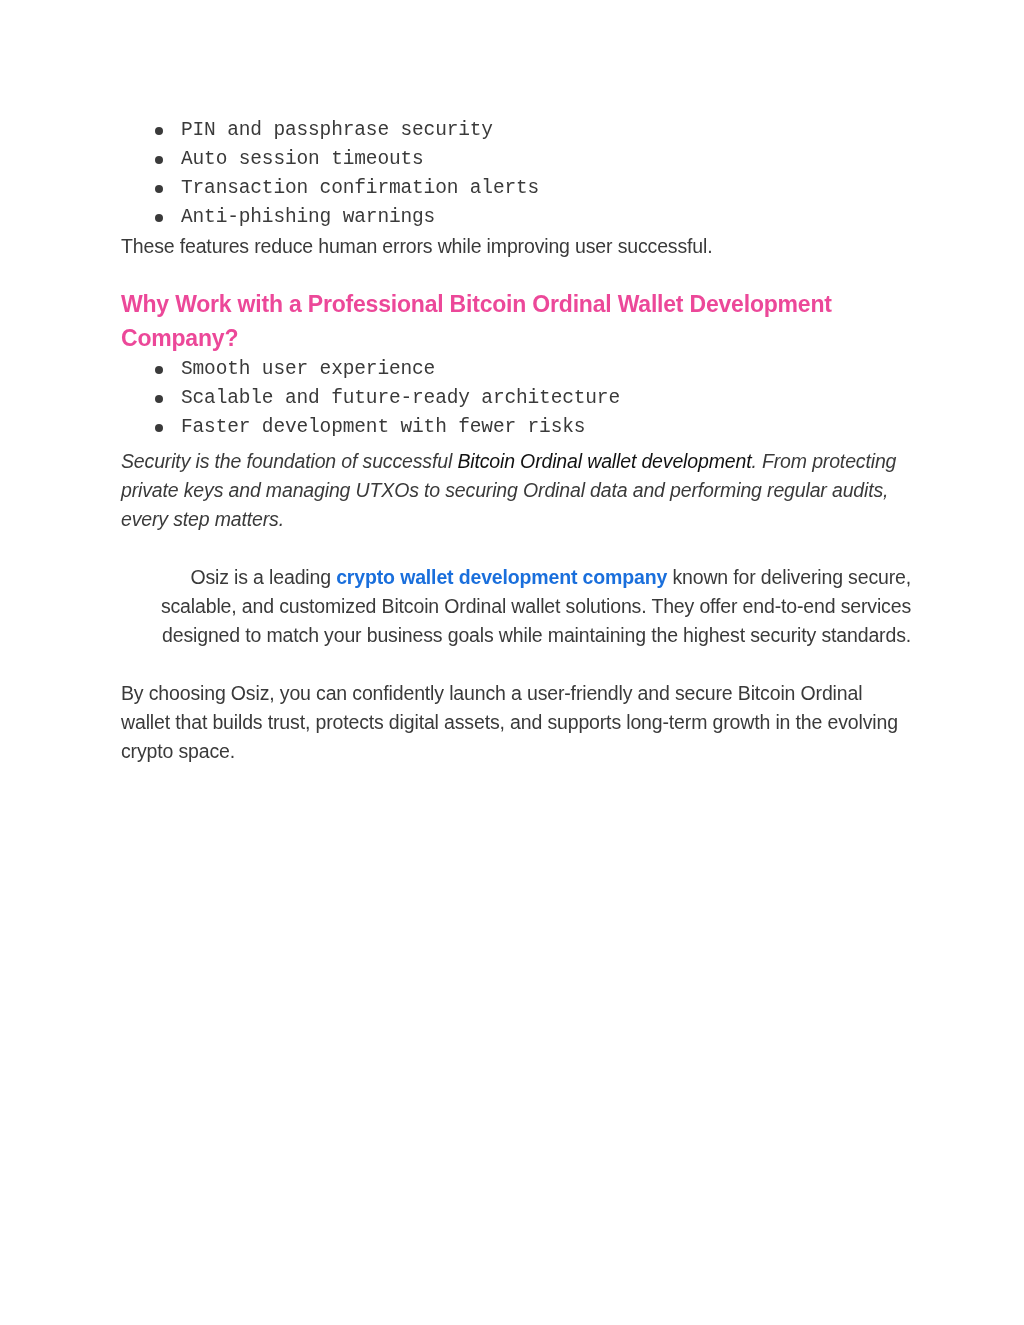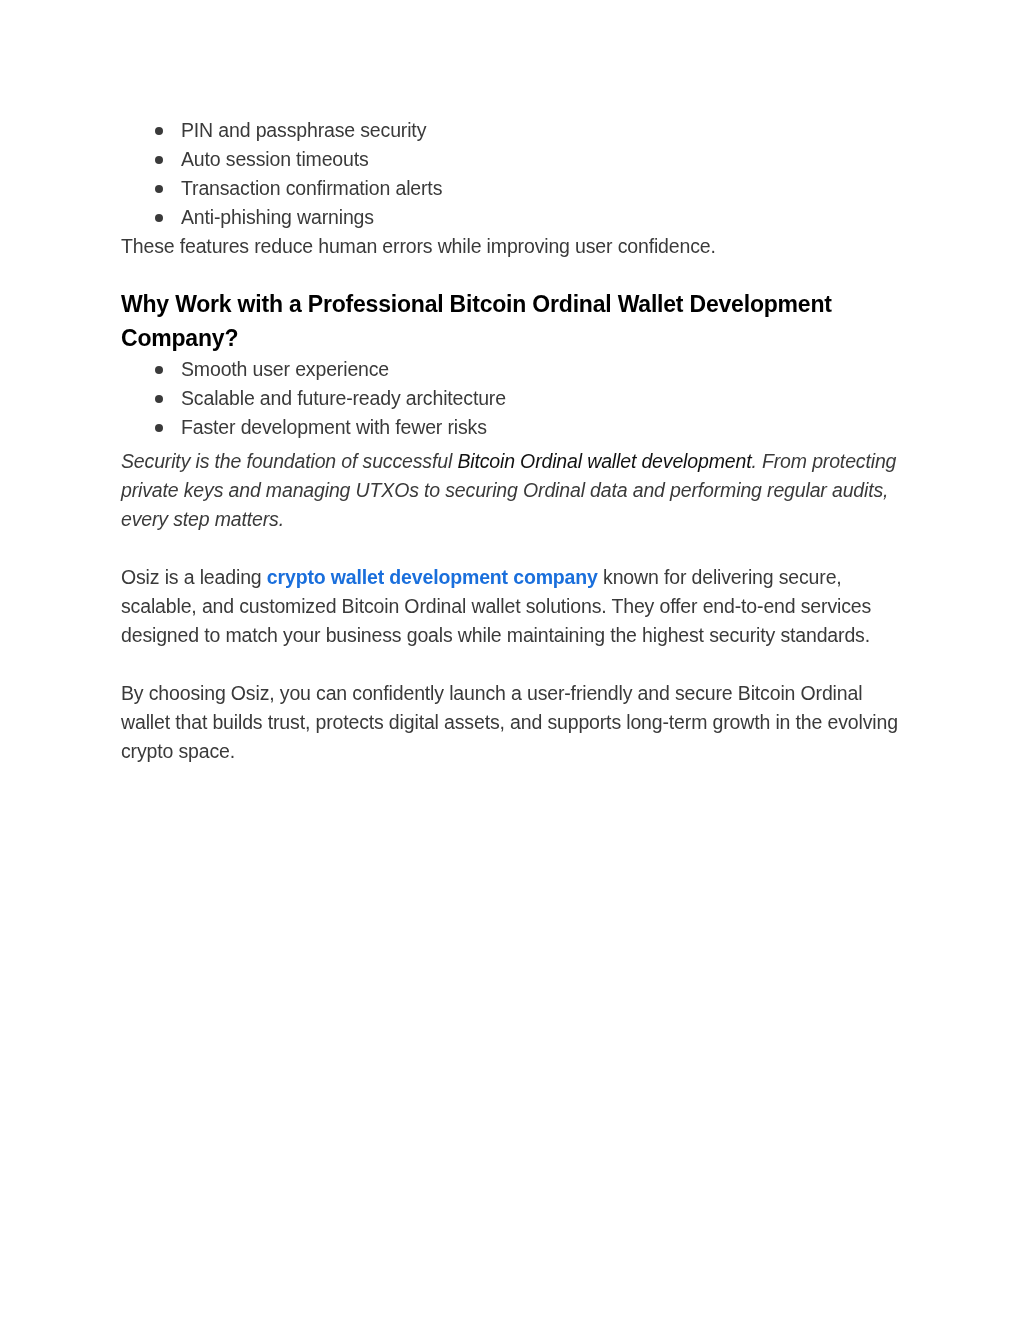--- a/index.html
+++ b/index.html
@@ -1,46 +1,46 @@
 <!DOCTYPE html>
 <html><head>
   <meta charset="utf-8">
   <style>
     html, body { margin: 0; padding: 0; background: #ffffff; }
     body { width: 1024px; height: 1325px; position: relative; overflow: hidden;
       font-family: "Liberation Sans", "DejaVu Sans", sans-serif; color: #3a3a3a; }
     .page { position: absolute; left: 121px; top: 116px; width: 790px; }
     .p { font-size: 19.5px; line-height: 29px; margin: 0; letter-spacing: -0.15px; }
     ul.bullets { list-style: none; margin: 0; padding: 0; }
-    ul.bullets li { position: relative; padding-left: 60px; font-size: 19.5px; line-height: 29px; letter-spacing: -0.15px; }
+    ul.bullets li { position: relative; padding-left: 60px; font-size: 19.5px; line-height: 29px; letter-spacing: -0.15px; font-family: Liberation Mono, monospace; }
     ul.bullets li .dot { position: absolute; left: 34px; top: 11px; width: 8px; height: 8px; border-radius: 50%; background: #3a3a3a; }
-    h2 { font-size: 23px; font-weight: bold; color: #000000; margin: 0; line-height: 34px; letter-spacing: -0.2px; }
+    h2 { font-size: 23px; font-weight: bold; color: #ec4899; margin: 0; line-height: 34px; letter-spacing: -0.2px; }
     .inline-dark { color: #111111; }
     .link { color: #1a6fdc; font-weight: bold; text-decoration: none; cursor: pointer; }
   </style>
 </head>
 <body>
 
 <div class="page">
 
   <ul class="bullets">
     <li><span class="dot"></span><span>PIN and passphrase security</span></li>
     <li><span class="dot"></span><span>Auto session timeouts</span></li>
     <li><span class="dot"></span><span>Transaction confirmation alerts</span></li>
     <li><span class="dot"></span><span>Anti-phishing warnings</span></li>
   </ul>
-  <p class="p">These features reduce human errors while improving user confidence.</p>
+  <p class="p">These features reduce human errors while improving user successful.</p>
 
   <h2 style="margin-top:26px; width:720px;">Why Work with a Professional Bitcoin Ordinal Wallet Development Company?</h2>
 
   <ul class="bullets">
     <li><span class="dot"></span><span>Smooth user experience</span></li>
     <li><span class="dot"></span><span>Scalable and future-ready architecture</span></li>
     <li><span class="dot"></span><span>Faster development with fewer risks</span></li>
   </ul>
 
   <p class="p" style="margin-top:5px;font-style:italic;"><span>Security is the foundation of successful </span><span class="inline-dark">Bitcoin Ordinal wallet development</span><span>. From protecting private keys and managing UTXOs to securing Ordinal data and performing regular audits, every step matters.</span></p>
 
-  <p class="p" style="margin-top:29px;"><span>Osiz is a leading </span><a class="link">crypto wallet development company</a><span> known for delivering secure, scalable, and customized Bitcoin Ordinal wallet solutions. They offer end-to-end services designed to match your business goals while maintaining the highest security standards.</span></p>
+  <p class="p" style="margin-top:29px;text-align:right;"><span>Osiz is a leading </span><a class="link">crypto wallet development company</a><span> known for delivering secure, scalable, and customized Bitcoin Ordinal wallet solutions. They offer end-to-end services designed to match your business goals while maintaining the highest security standards.</span></p>
 
   <p class="p" style="margin-top:29px;">By choosing Osiz, you can confidently launch a user-friendly and secure Bitcoin Ordinal wallet that builds trust, protects digital assets, and supports long-term growth in the evolving crypto space.</p>
 
 </div>
 
 </body></html>

